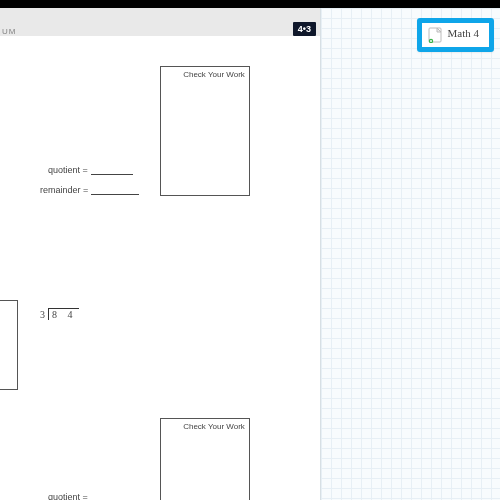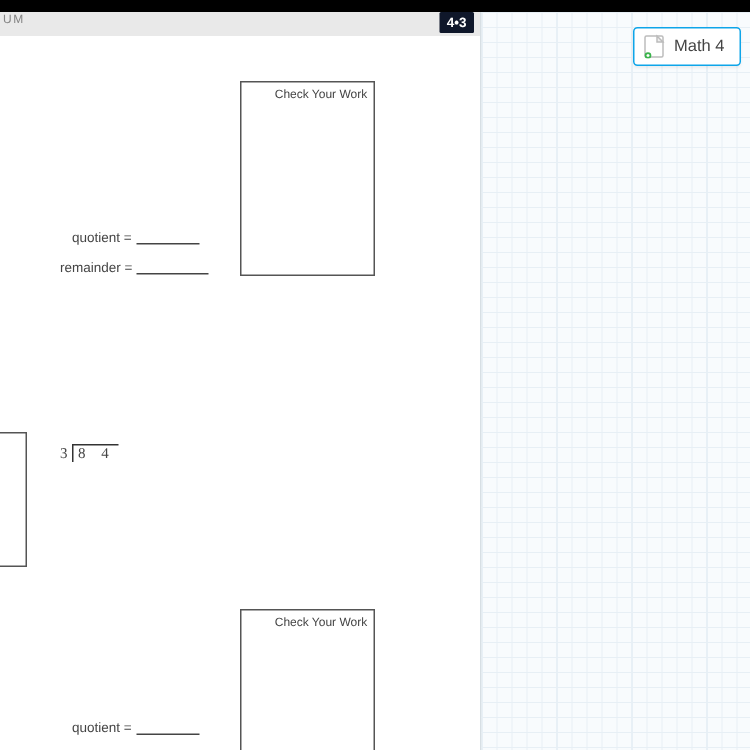--- a/index.html
+++ b/index.html
@@ -1,21 +1,21 @@
 <!DOCTYPE html>
 <html><head>
   <meta charset="utf-8">
   <style>
     * { box-sizing: border-box; margin: 0; padding: 0; }
     html, body { width: 500px; height: 500px; overflow: hidden; font-family: Arial, sans-serif; }
     .top-bar { height: 8px; background: #000; }
     .ellipsis { position: absolute; left: 50%; top: 10px; transform: translateX(-50%); color: #888; font-size: 13px; letter-spacing: 2px; }
     .main { display: flex; height: 492px; }
     .left-pane { width: 320px; background: #fff; position: relative; }
-    .header-row { height: 16px; background: #e9e9e9; display: flex; align-items: flex-start; position: relative; }
+    .header-row { height: 28px; background: #e9e9e9; display: flex; align-items: flex-end; position: relative; }
     .curr { font-size: 8px; color: #848484; letter-spacing: 1px; margin-left: 2px; }
     .lesson-title { position: absolute; right: 36px; font-size: 10px; color: #555; font-weight: bold; }
     .badge { position: absolute; right: 4px; background: #0f172a; color: #fff; font-size: 9px; padding: 2px 5px; border-radius: 1px; font-weight: bold; }
     .worksheet { position: relative; height: 468px; background: #fff; font-size: 9px; color: #444; }
     .check-box { position: absolute; border: 1px solid #555; background: #fff; }
     .check-label { position: absolute; top: 3px; left: 18px; right: 0; text-align: center; font-size: 8px; }
     .qline { position: absolute; font-size: 9px; }
     .blank { display: inline-block; border-bottom: 1px solid #444; width: 42px; height: 9px; vertical-align: bottom; margin-left: 3px; }
     .blank2 { display: inline-block; border-bottom: 1px solid #444; width: 48px; height: 9px; vertical-align: bottom; margin-left: 3px; }
     .partial-box { position: absolute; border: 1px solid #555; border-left: none; left: 0; }
@@ -24,21 +24,21 @@
     .longdiv .bracket { display: inline-block; border-left: 1px solid #333; border-top: 1px solid #333; padding: 0 2px 0 3px; letter-spacing: 4px; }
     .right-pane { width: 180px; background: #f8fbfd; position: relative; border-left: 1px solid #d7dfe4; }
     .grid-bg { position: absolute; inset: 0;
       background-image:
        linear-gradient(#e7eff5 1px, transparent 1px),
        linear-gradient(90deg, #e7eff5 1px, transparent 1px),
        linear-gradient(#d8e6ef 1px, transparent 1px),
        linear-gradient(90deg, #d8e6ef 1px, transparent 1px);
       background-size: 10px 10px, 10px 10px, 50px 50px, 50px 50px;
     }
-    .doc-chip { position: absolute; top: 10px; right: 6px; background: #fff; border: 1px solid #0ea5e9; border-radius: 3px; padding: 4px 10px 4px 6px; display: flex; align-items: center; gap: 6px; font-size: 11px; color: #444; box-shadow: 0 1px 2px rgba(0,0,0,0.06); }
+    .doc-chip { position: absolute; top: 10px; right: 6px; background: #fff; border: 5px solid #0ea5e9; border-radius: 3px; padding: 4px 10px 4px 6px; display: flex; align-items: flex-start; gap: 6px; font-size: 11px; color: #444; box-shadow: 0 1px 2px rgba(0,0,0,0.06); font-family: Liberation Serif, serif; }
     .doc-icon { width: 14px; height: 16px; position: relative; }
     .doc-icon svg { display: block; }
   </style>
 </head>
 <body>
 
 <div class="top-bar"></div>
 <div class="ellipsis">· · ·</div>
 
 <div class="main">

